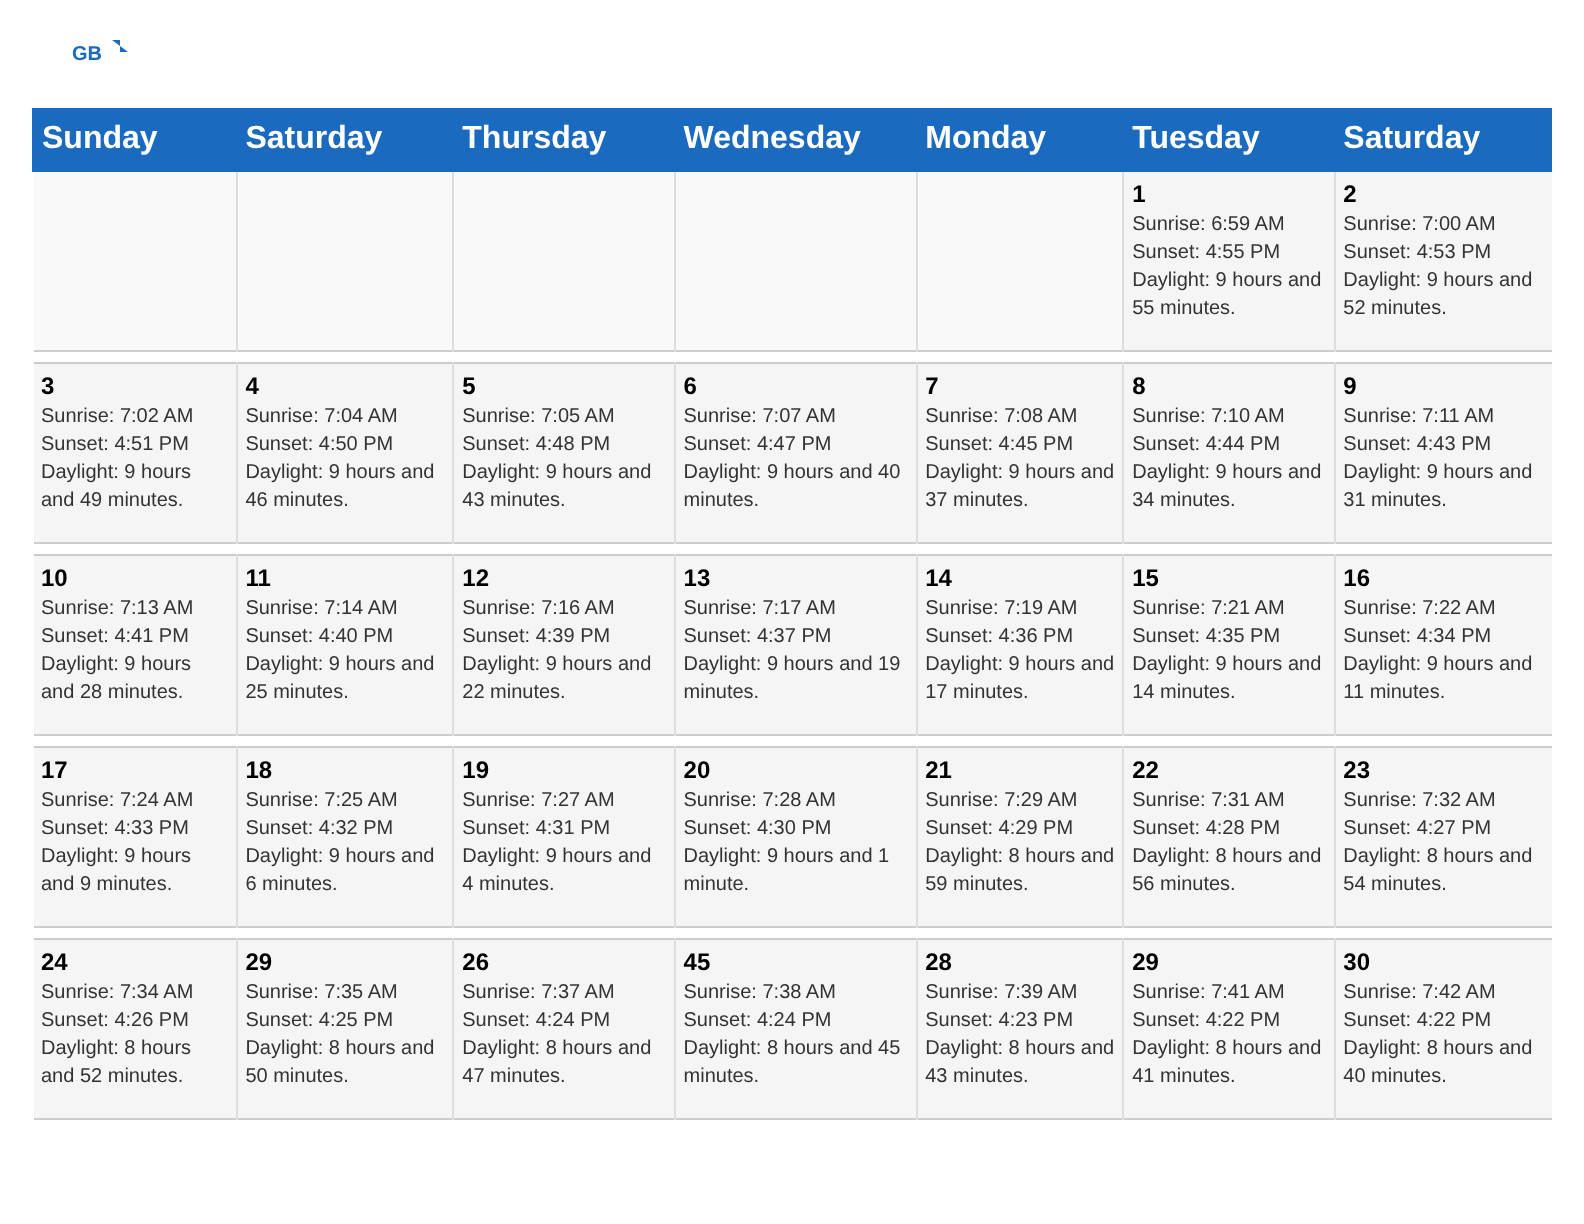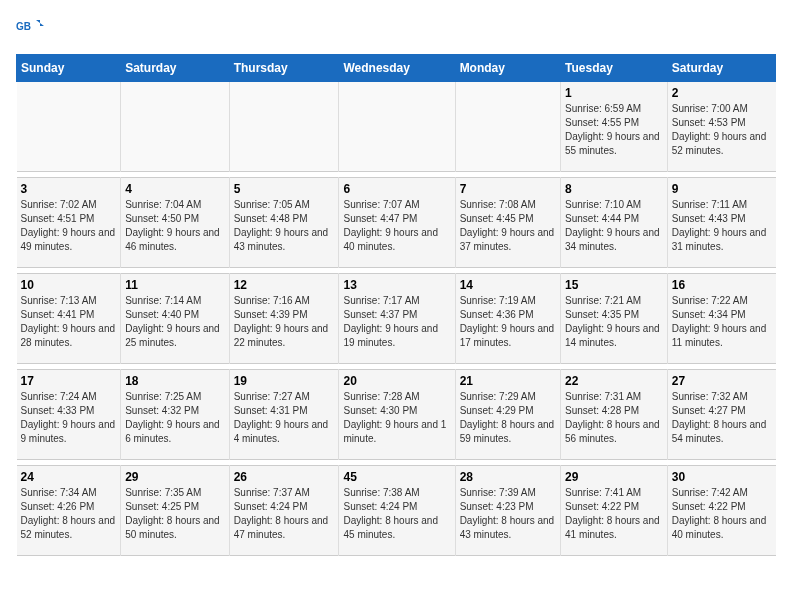--- a/index.html
+++ b/index.html
@@ -8,20 +8,21 @@
       background: #fff;
       width: 792px;
       min-height: 612px;
       padding: 16px;
     }
     .header-area {
       display: flex;
       justify-content: space-between;
       align-items: flex-end;
       margin-bottom: 10px;
+      margin-left: 20px;
     }
     .logo {
       display: flex;
       align-items: center;
       gap: 4px;
     }
     .logo-icon {
       width: 28px;
       height: 28px;
     }
@@ -43,21 +44,21 @@
       font-size: 11px;
     }
     thead tr {
       background-color: #1a6bbf;
       color: #fff;
     }
     thead th {
       padding: 6px 4px;
       text-align: left;
       font-weight: bold;
-      font-size: 12px;
+      font-size: 16px;
       border: 1px solid #1a6bbf;
     }
     tbody tr {
       border-bottom: 1px solid #ccc;
     }
     tbody tr:nth-child(odd) {
       background-color: #f5f5f5;
     }
     tbody tr:nth-child(even) {
       background-color: #fff;
@@ -234,21 +235,21 @@
         </td>
         <td>
           <span class="day-number">21</span>
           <div class="day-info">Sunrise: 7:29 AM<br>Sunset: 4:29 PM<br>Daylight: 8 hours and 59 minutes.</div>
         </td>
         <td>
           <span class="day-number">22</span>
           <div class="day-info">Sunrise: 7:31 AM<br>Sunset: 4:28 PM<br>Daylight: 8 hours and 56 minutes.</div>
         </td>
         <td>
-          <span class="day-number">27</span>
+          <span class="day-number">23</span>
           <div class="day-info">Sunrise: 7:32 AM<br>Sunset: 4:27 PM<br>Daylight: 8 hours and 54 minutes.</div>
         </td>
       </tr>
       <tr class="row-divider">
         <td colspan="7"></td>
       </tr>
       <tr>
         <td>
           <span class="day-number">24</span>
           <div class="day-info">Sunrise: 7:34 AM<br>Sunset: 4:26 PM<br>Daylight: 8 hours and 52 minutes.</div>

